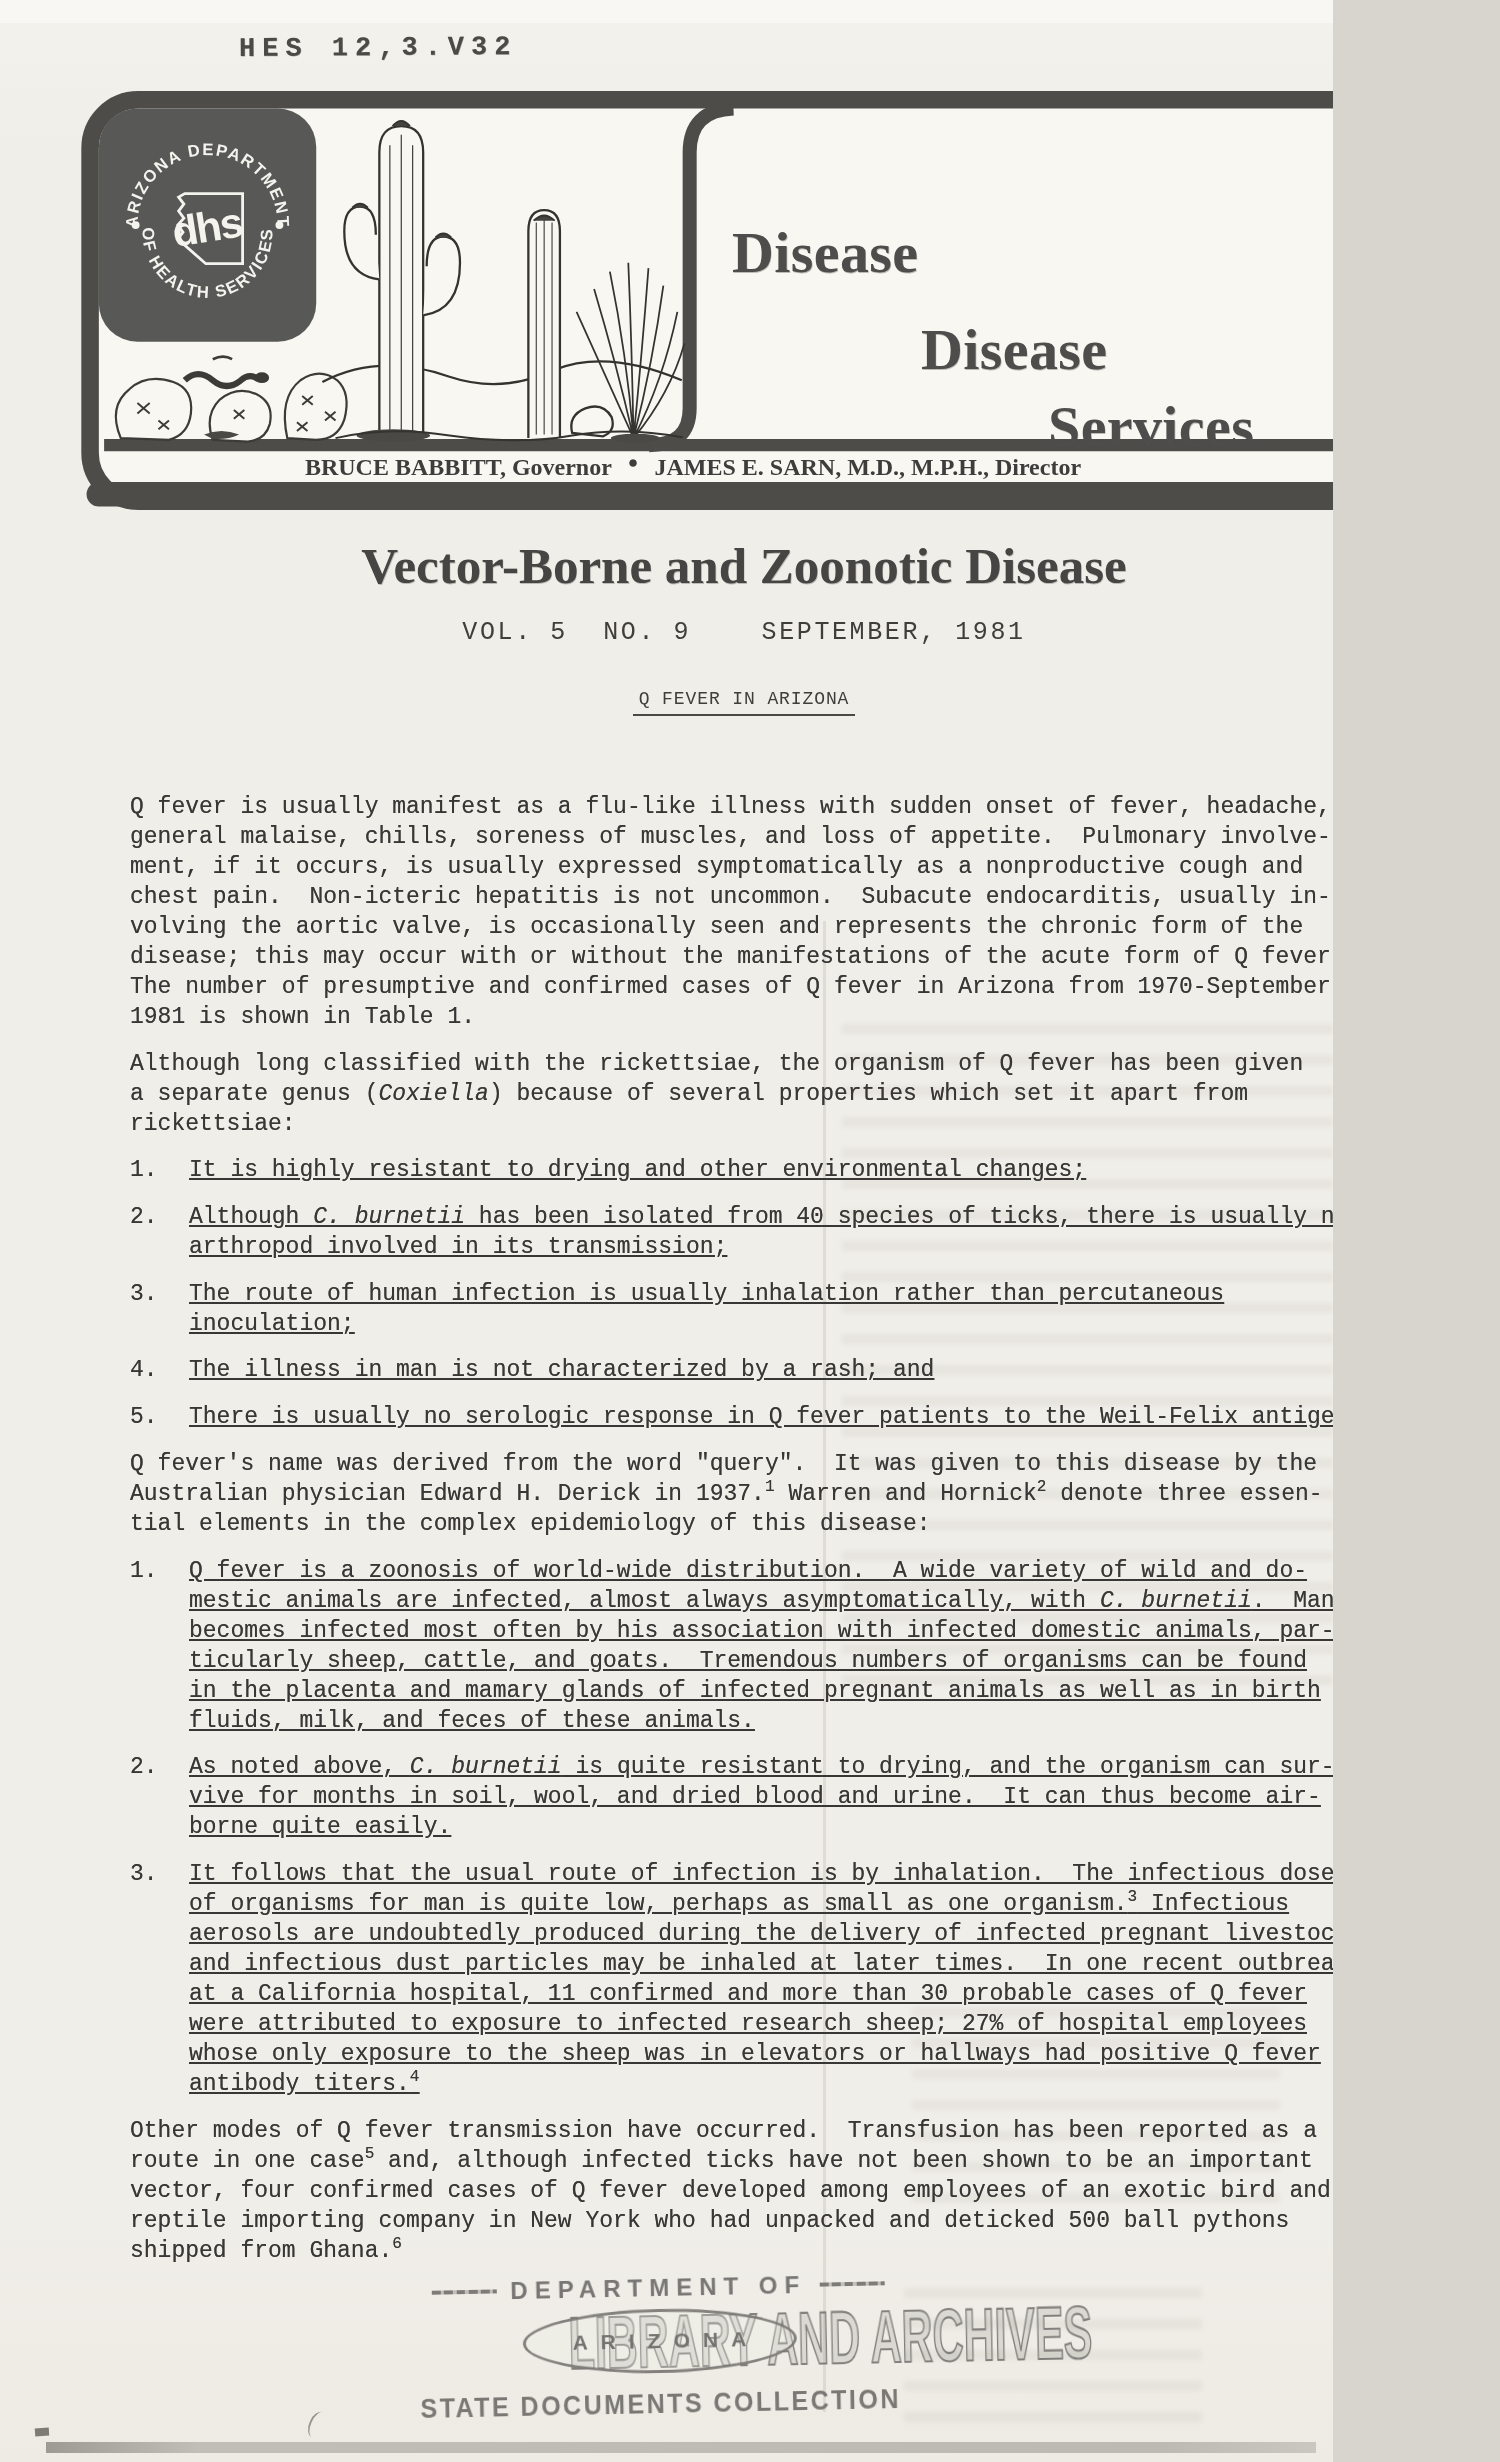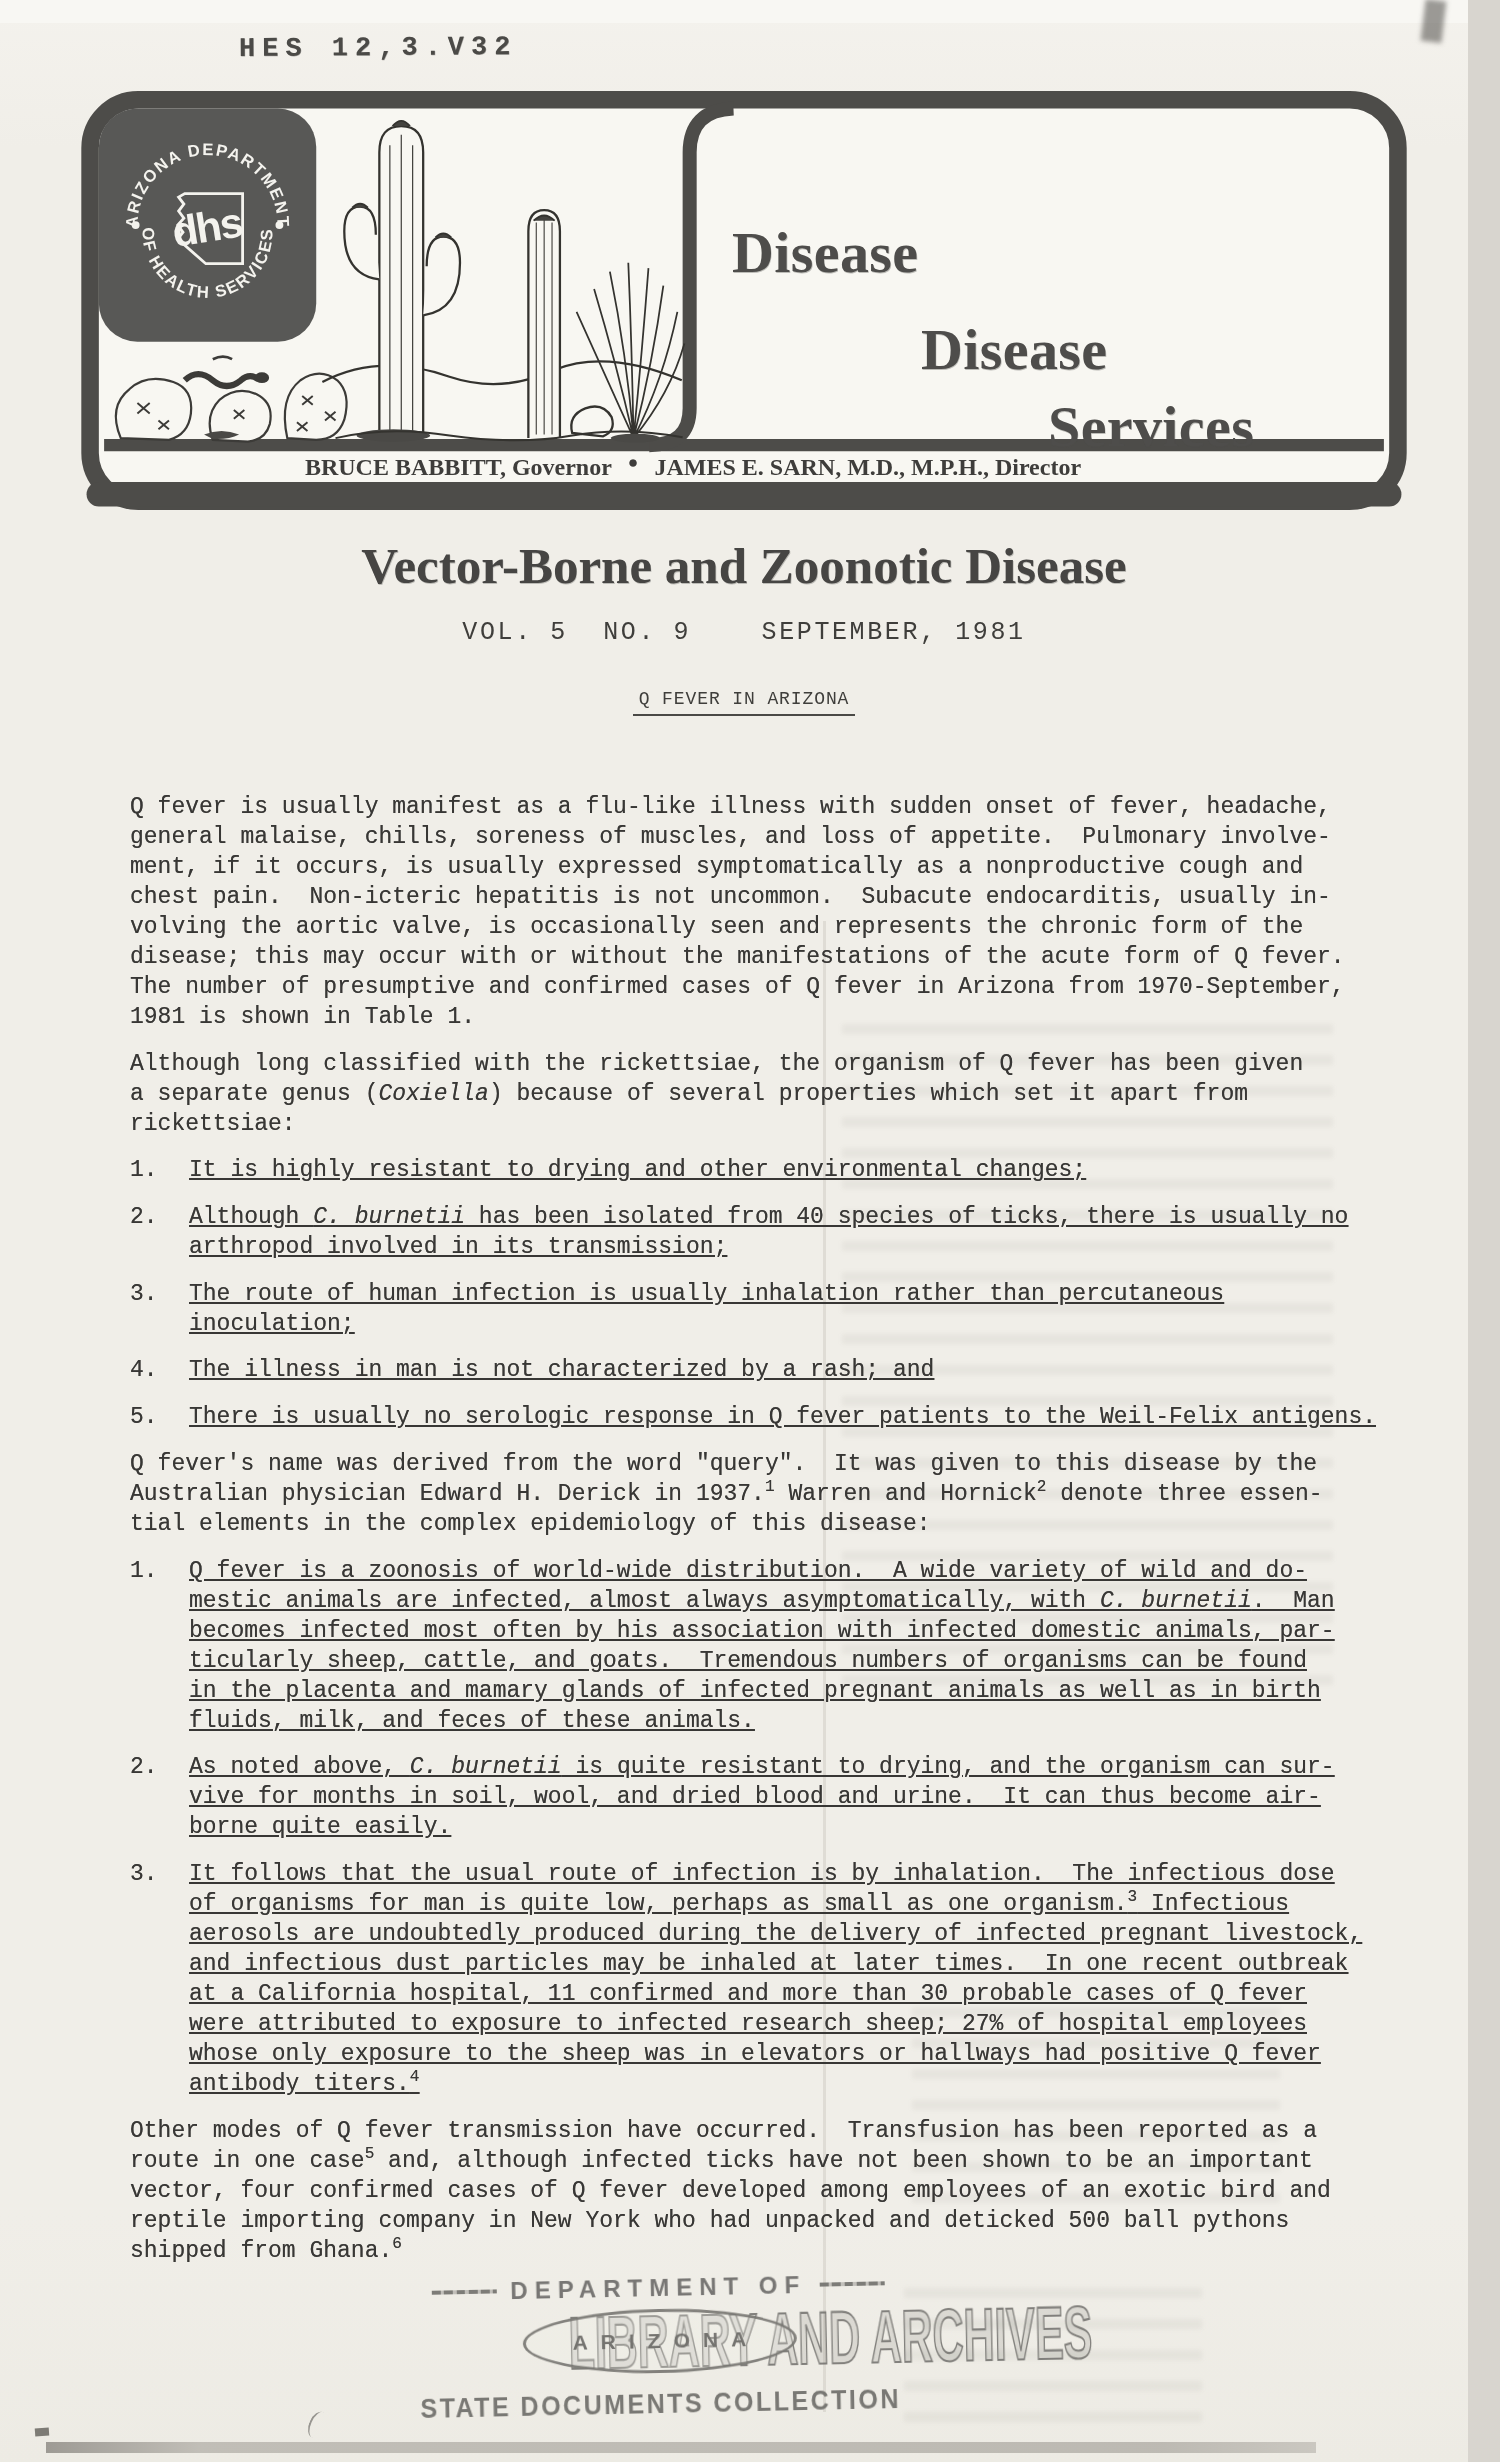--- a/index.html
+++ b/index.html
@@ -1,16 +1,16 @@
 <!DOCTYPE html>
 <html style="font-size:14px"><head>
 <meta charset="utf-8">
 <style>
   html,body{margin:0;padding:0;background:#d8d5cf;}
-  .page{position:relative;width:1468px;height:2462px;overflow:hidden;
+  .page{position:relative;width:1333px;height:2462px;overflow:hidden;
         background:linear-gradient(180deg,#f4f2ed 0%,#f0eee8 6%,#f0eee8 90%,#edebe4 100%);
         font-family:"Liberation Sans",sans-serif;color:#3b3a38;}
   .top-strip{position:absolute;left:0;top:0;width:1501px;height:23px;background:#f8f7f3;}
 
   
   .ghost{position:absolute;z-index:1;
          background:repeating-linear-gradient(0deg,rgba(0,0,0,0) 0 8px,rgba(96,90,78,0.06) 8px 18.4px,rgba(0,0,0,0) 18.4px 31px);
          filter:blur(2.2px);}
   .fold-line{position:absolute;z-index:1;width:2.6px;background:rgba(118,110,96,0.14);filter:blur(0.5px);}
   .edge-right{position:absolute;z-index:1;left:1477px;top:22px;width:3.5px;height:2440px;background:rgba(128,122,110,0.28);}

